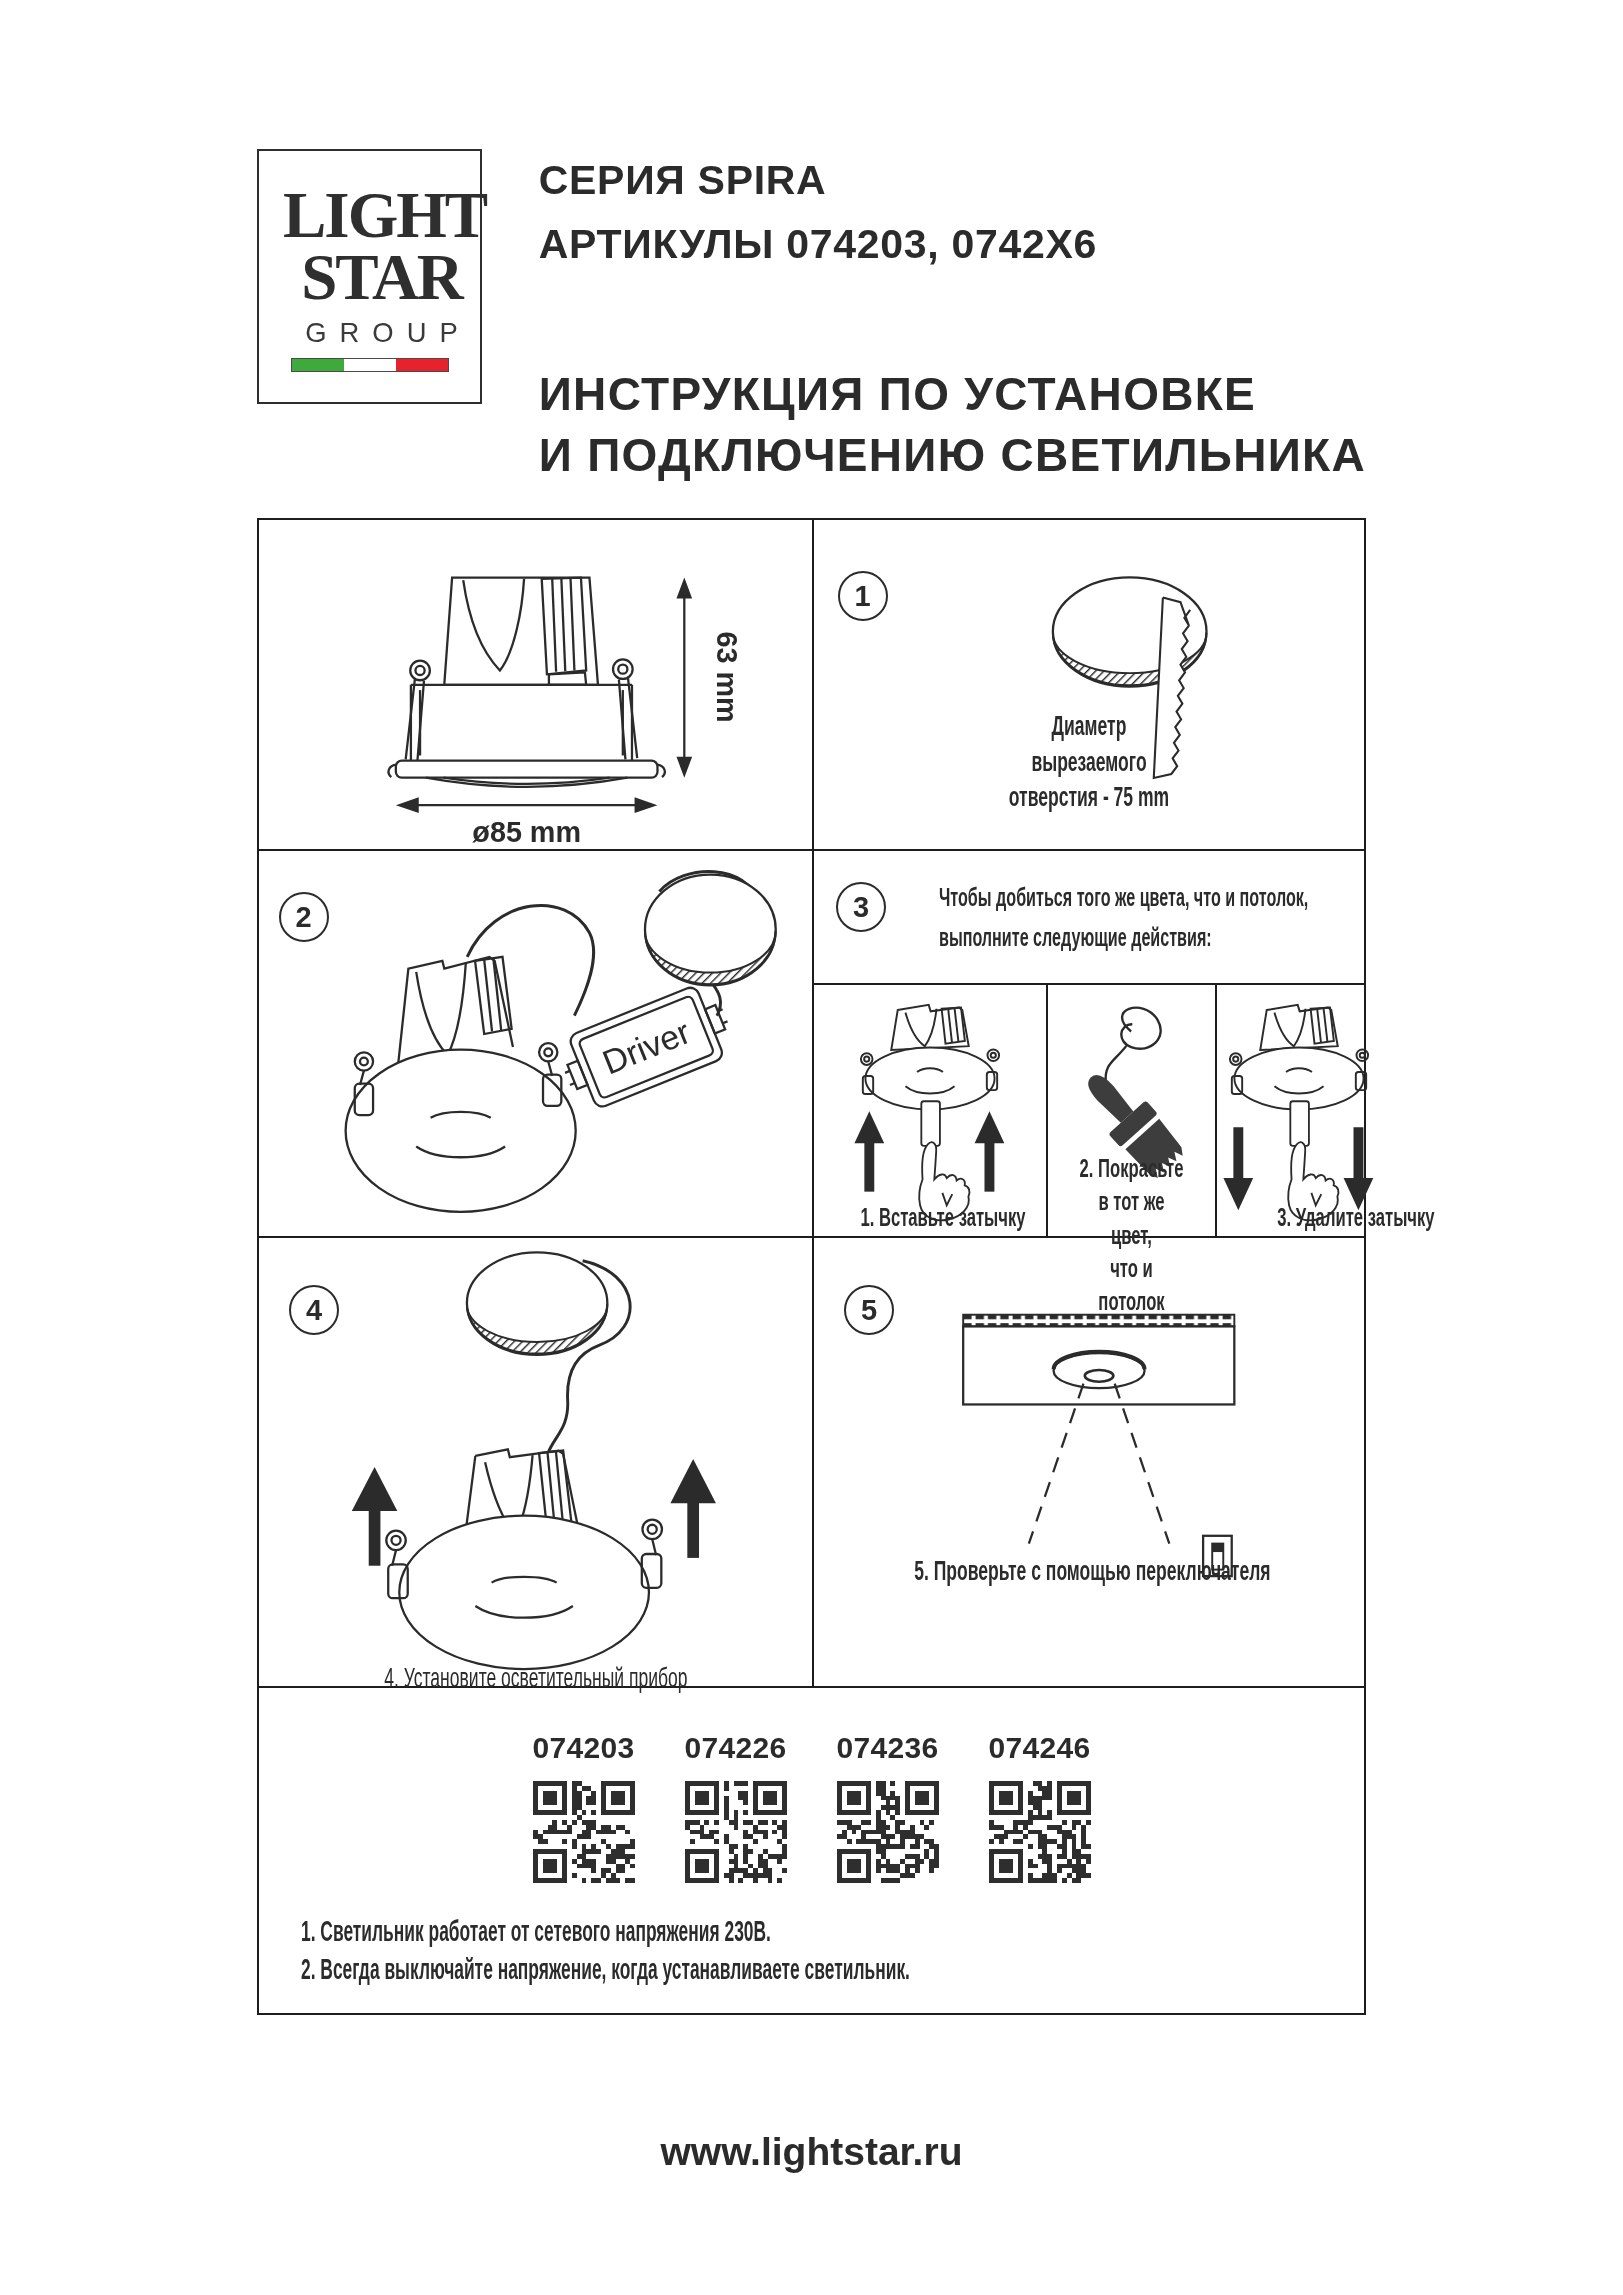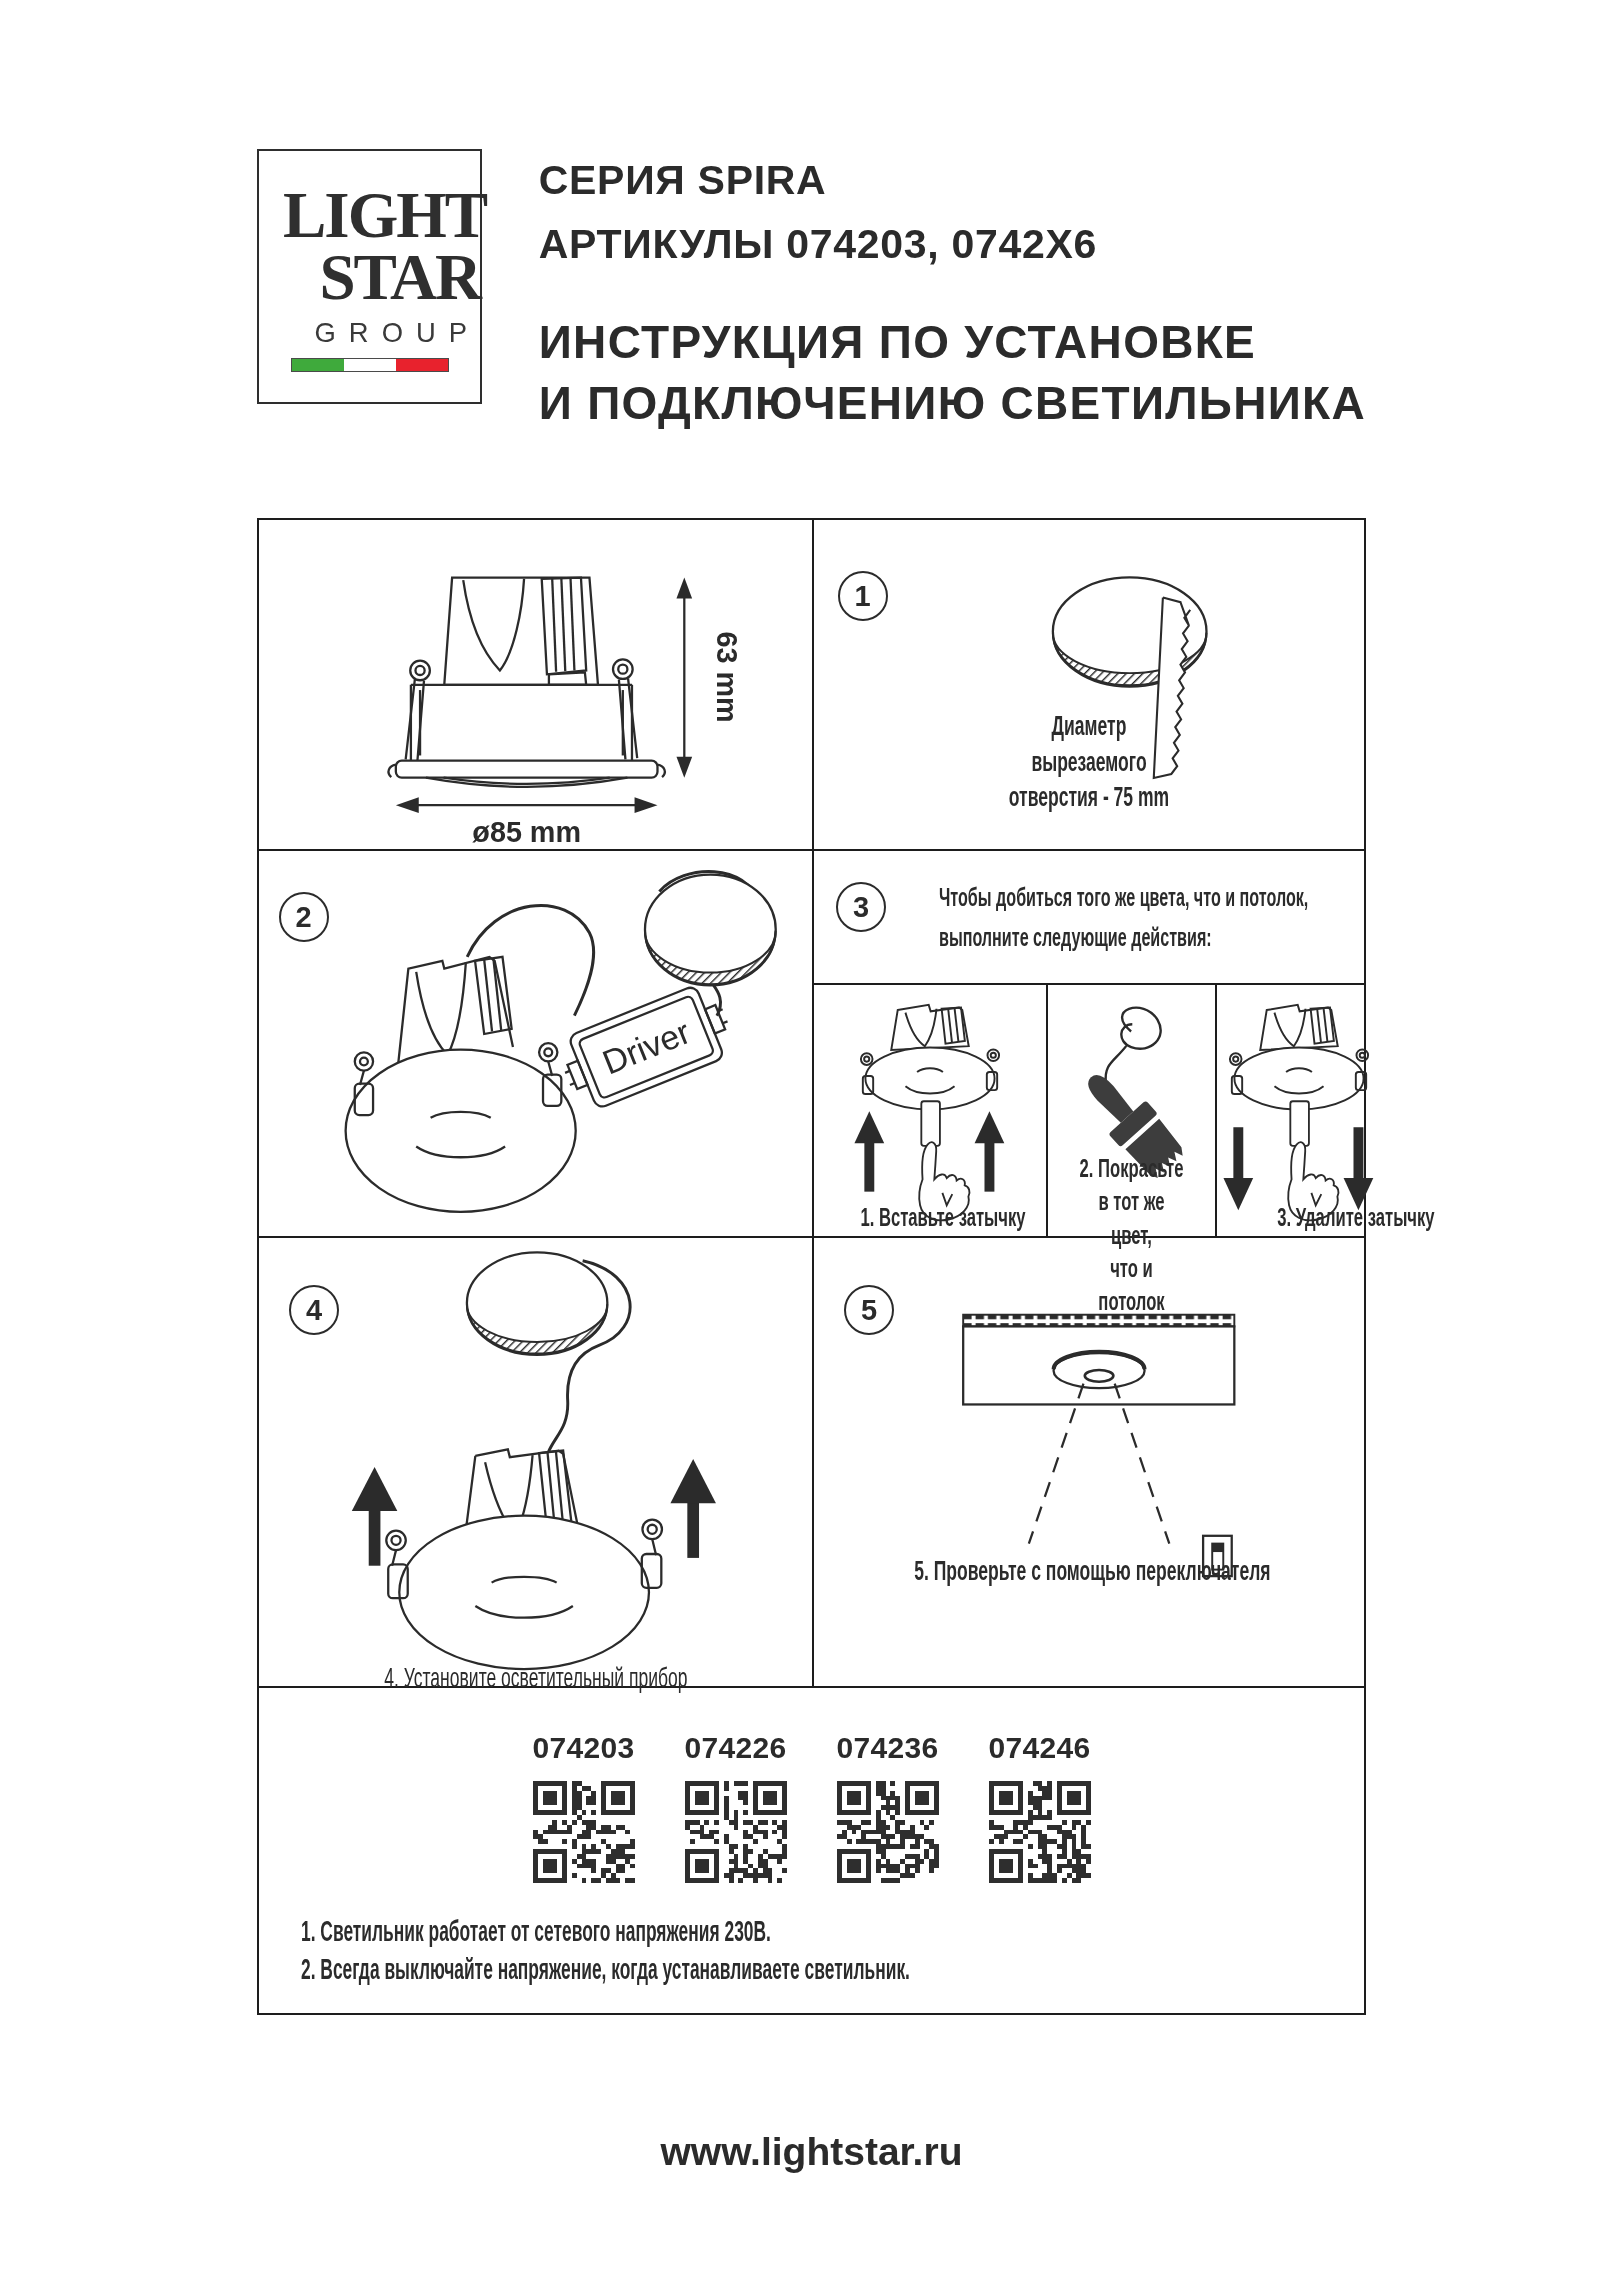--- a/index.html
+++ b/index.html
@@ -3,35 +3,35 @@
 <meta charset="utf-8">
 <style>
   * { margin:0; padding:0; box-sizing:border-box; }
   html,body { background:#ffffff; }
   .page {
     position:relative; width:1623px; height:2295px; background:#ffffff;
     font-family:"Liberation Sans", sans-serif; color:#2b2b2b; overflow:hidden;
   }
   
   .logo-box { position:absolute; left:257px; top:149px; width:225px; height:255px;
-    border:2.6px solid #2e2e2e; text-align:right;padding-left:24px; }
+    border:2.6px solid #2e2e2e; text-align:center;padding-left:24px; }
   .logo-light, .logo-star {
     font-family:"Liberation Serif", serif; font-weight:700; font-size:65px;
     line-height:0.95; letter-spacing:-2px; color:#2f2f2f; }
   .logo-light { margin-top:34px; }
   .logo-group { margin-top:8px; font-size:27.4px; font-weight:400; color:#3a3a3a;
     letter-spacing:13px; text-indent:13px; }
   .logo-flag { position:absolute; left:50%; bottom:30px; transform:translateX(-50%);
     width:158px; height:14.4px; border:1.3px solid #4a4a4a; display:flex; }
   .logo-flag span { flex:1; }
   
   .title-block { position:absolute; right:257px; top:157px; text-align:left; color:#2b2b2b; }
   .t-series   { font-size:41px; font-weight:700; letter-spacing:0.7px; }
   .t-articles { margin-top:17px; font-size:41px; font-weight:700; letter-spacing:0.7px; }
-  .t-main     { margin-top:44px; font-size:46px; font-weight:700; line-height:1.32; letter-spacing:1.3px; }
+  .t-main     { margin-top:96px; font-size:46px; font-weight:700; line-height:1.32; letter-spacing:1.3px; }
   
   .sheet { position:absolute; left:257px; top:518px; width:1109px; height:1497px;
     border:2.6px solid #1d1d1d; display:flex; flex-direction:column; }
   .row { display:flex; width:100%; }
   .r1 { height:331px; border-bottom:2.6px solid #1d1d1d; }
   .r2 { height:387px; border-bottom:2.6px solid #1d1d1d; }
   .r3 { height:450px; border-bottom:2.6px solid #1d1d1d; }
   .r4 { flex:1; position:relative; }
   .cell { position:relative; }
   .cell.left  { width:555px; border-right:2.6px solid #1d1d1d; }

